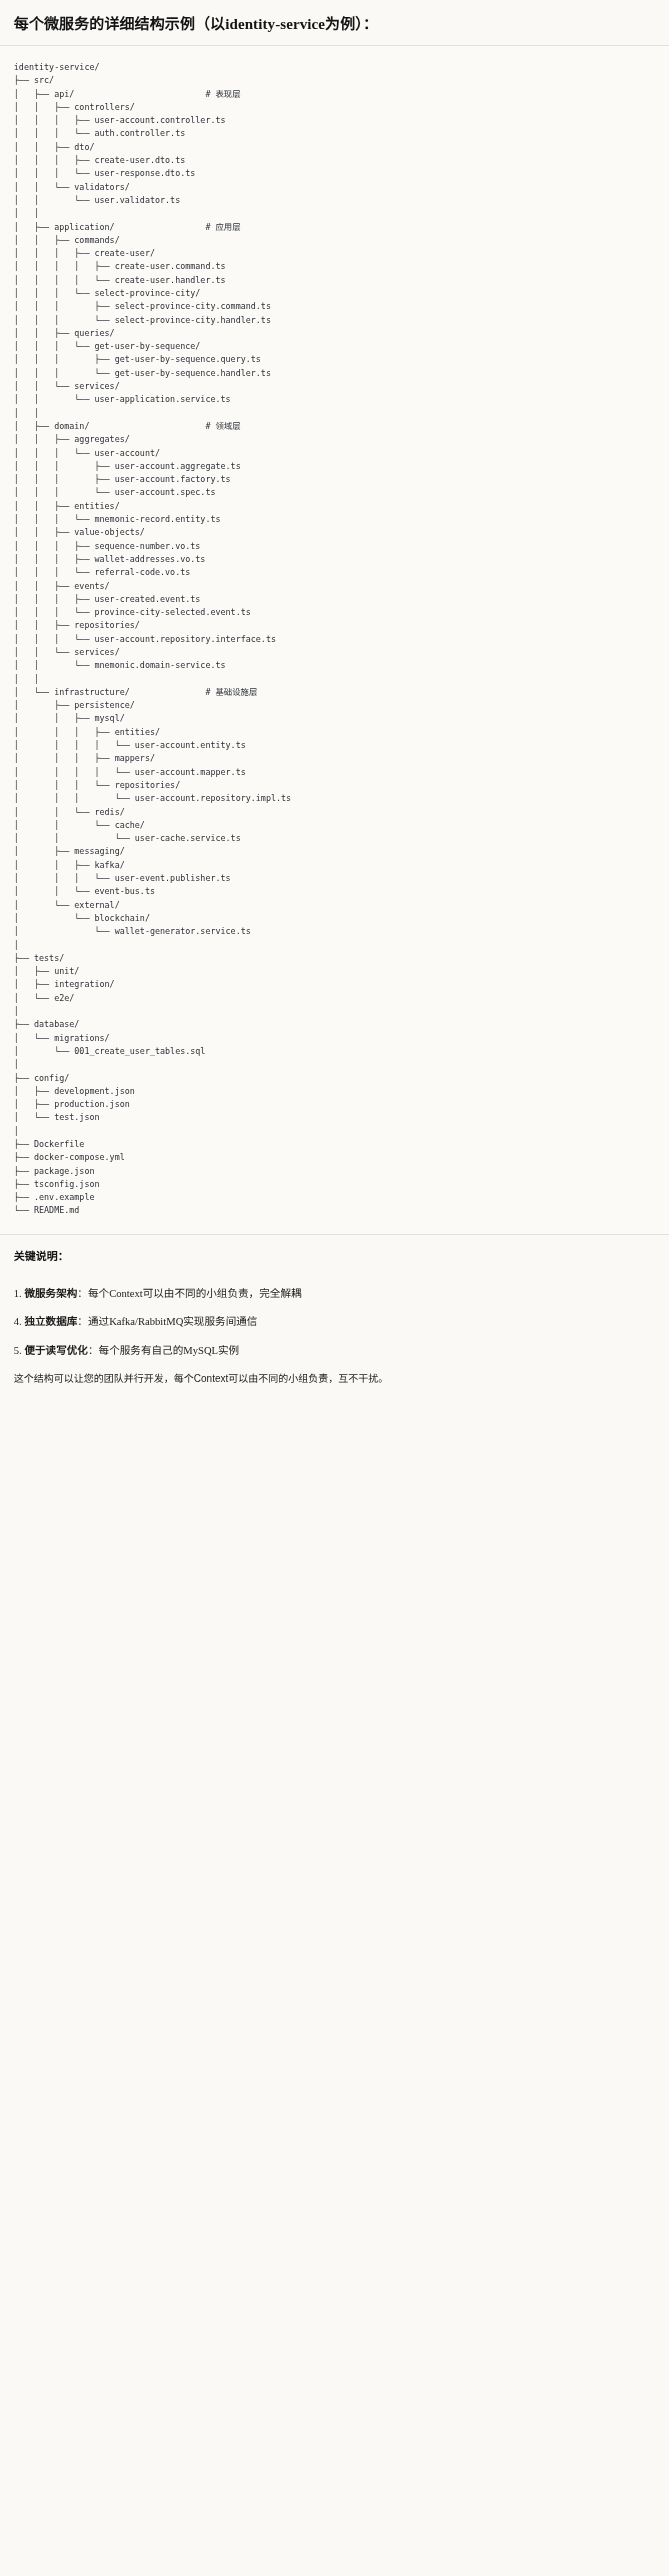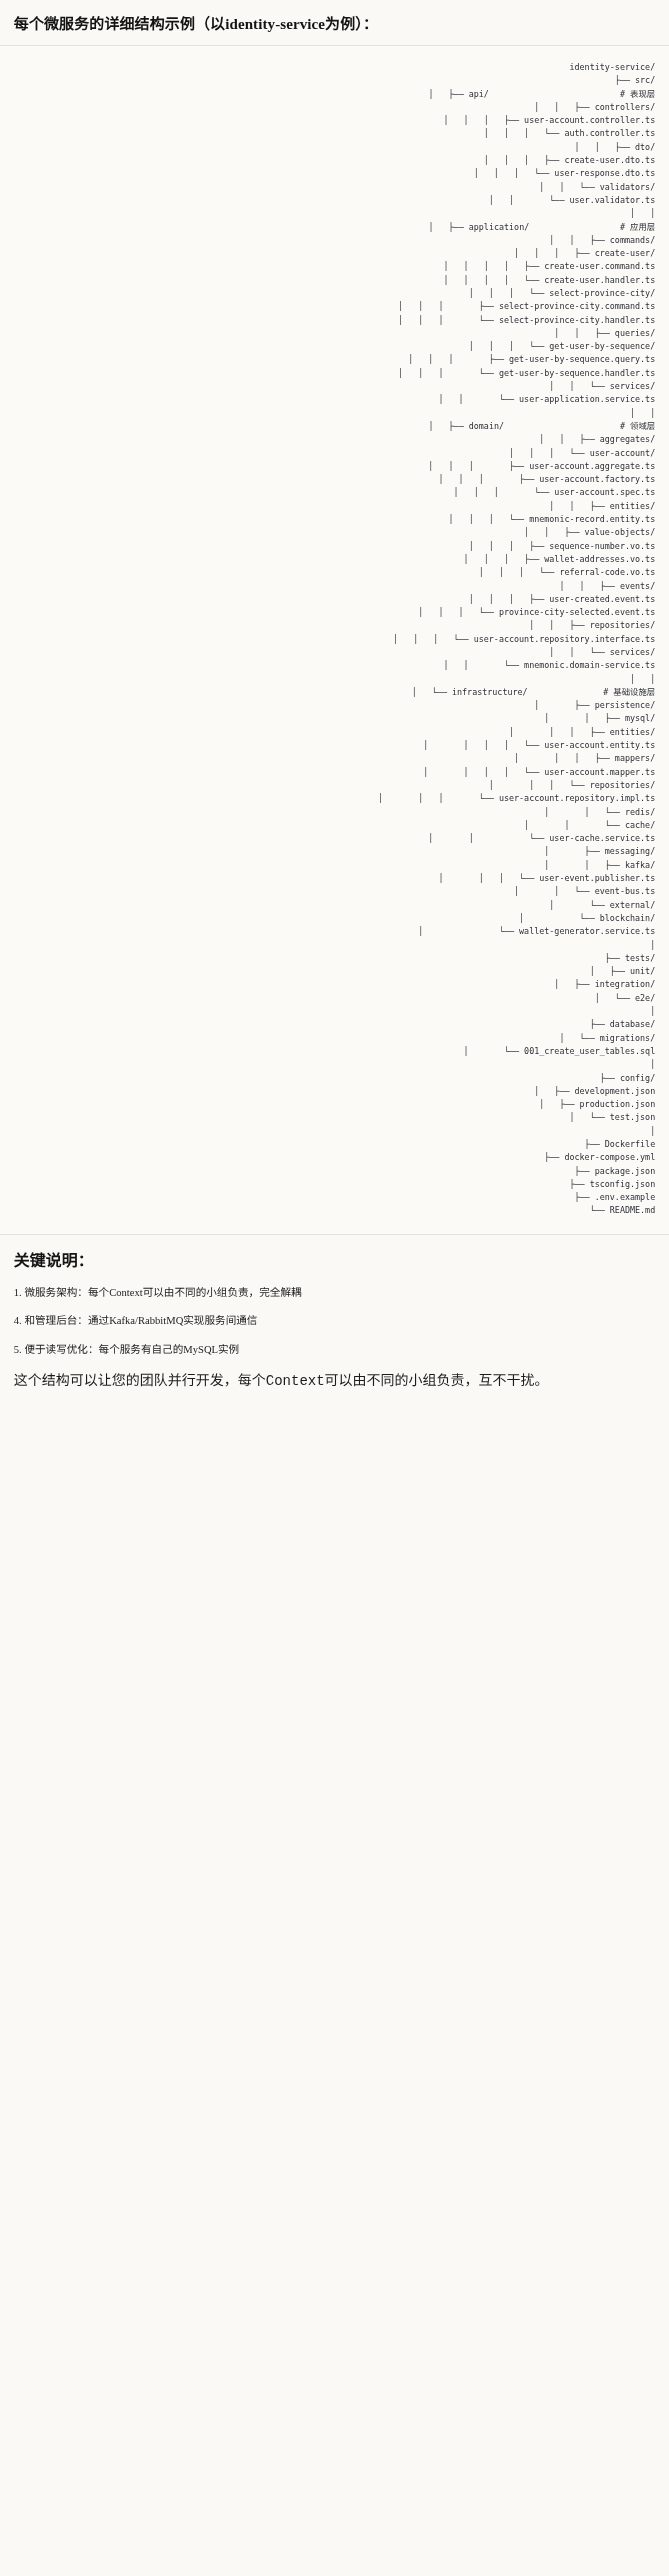--- a/index.html
+++ b/index.html
@@ -51,51 +51,50 @@
     padding: 15px 13.8px 16.3px 13.8px;
   }
   .tree {
     font-family: "DejaVu Sans Mono", "Liberation Mono", monospace;
     font-size: 8.4px;
     line-height: 13.3px;
     white-space: pre;
     color: #2b2f36;
     margin: 0;
     tab-size: 4;
-    text-align: right;
   }
 
   
   .notes-block {
     padding: 12.5px 13.8px 16.3px 13.8px;
     background: #faf9f6;
   }
   .notes-title {
     font-family: "Liberation Serif", serif;
     font-weight: bold;
-    font-size: 16px;
+    font-size: 11px;
     color: #141414;
-    margin: 0 0 14px 0;
+    margin: 0 0 23px 0;
   }
   .note-item {
     font-family: "Liberation Serif", serif;
     font-size: 10.6px;
     line-height: 1.6;
     color: #1c1c1c;
     margin: 0 0 11.3px 0;
   }
   .note-item .num {
     font-family: "Liberation Serif", serif;
   }
   .note-item .lead {
-    font-weight: normal;
+    font-weight: bold;
   }
   .closing {
-    font-family: Liberation Mono, monospace;
-    font-size: 14px;
+    font-family: Liberation Sans, sans-serif;
+    font-size: 10px;
     line-height: 1.6;
     color: #1c1c1c;
     margin: 8px 0 0 0;
   }
 </style>
 </head>
 <body>
 
 <div class="page">
 
@@ -195,21 +194,21 @@
 └── README.md</pre>
   </div>
 
   <hr class="rule">
 
   <div class="notes-block">
     <h2 class="notes-title">关键说明：</h2>
 
     <div id="notes-list">
         <p class="note-item"><span class="num">1. </span><span class="lead">微服务架构</span><span>：</span><span>每个Context可以由不同的小组负责，完全解耦</span></p>
-        <p class="note-item"><span class="num">4. </span><span class="lead">和管理后台</span><span>：</span><span>通过Kafka/RabbitMQ实现服务间通信</span></p>
+        <p class="note-item"><span class="num">4. </span><span class="lead">独立数据库</span><span>：</span><span>通过Kafka/RabbitMQ实现服务间通信</span></p>
         <p class="note-item"><span class="num">5. </span><span class="lead">便于读写优化</span><span>：</span><span>每个服务有自己的MySQL实例</span></p>
       </div>
 
     <p class="closing">这个结构可以让您的团队并行开发，每个Context可以由不同的小组负责，互不干扰。</p>
   </div>
 
 </div>
 
 
 </body></html>

